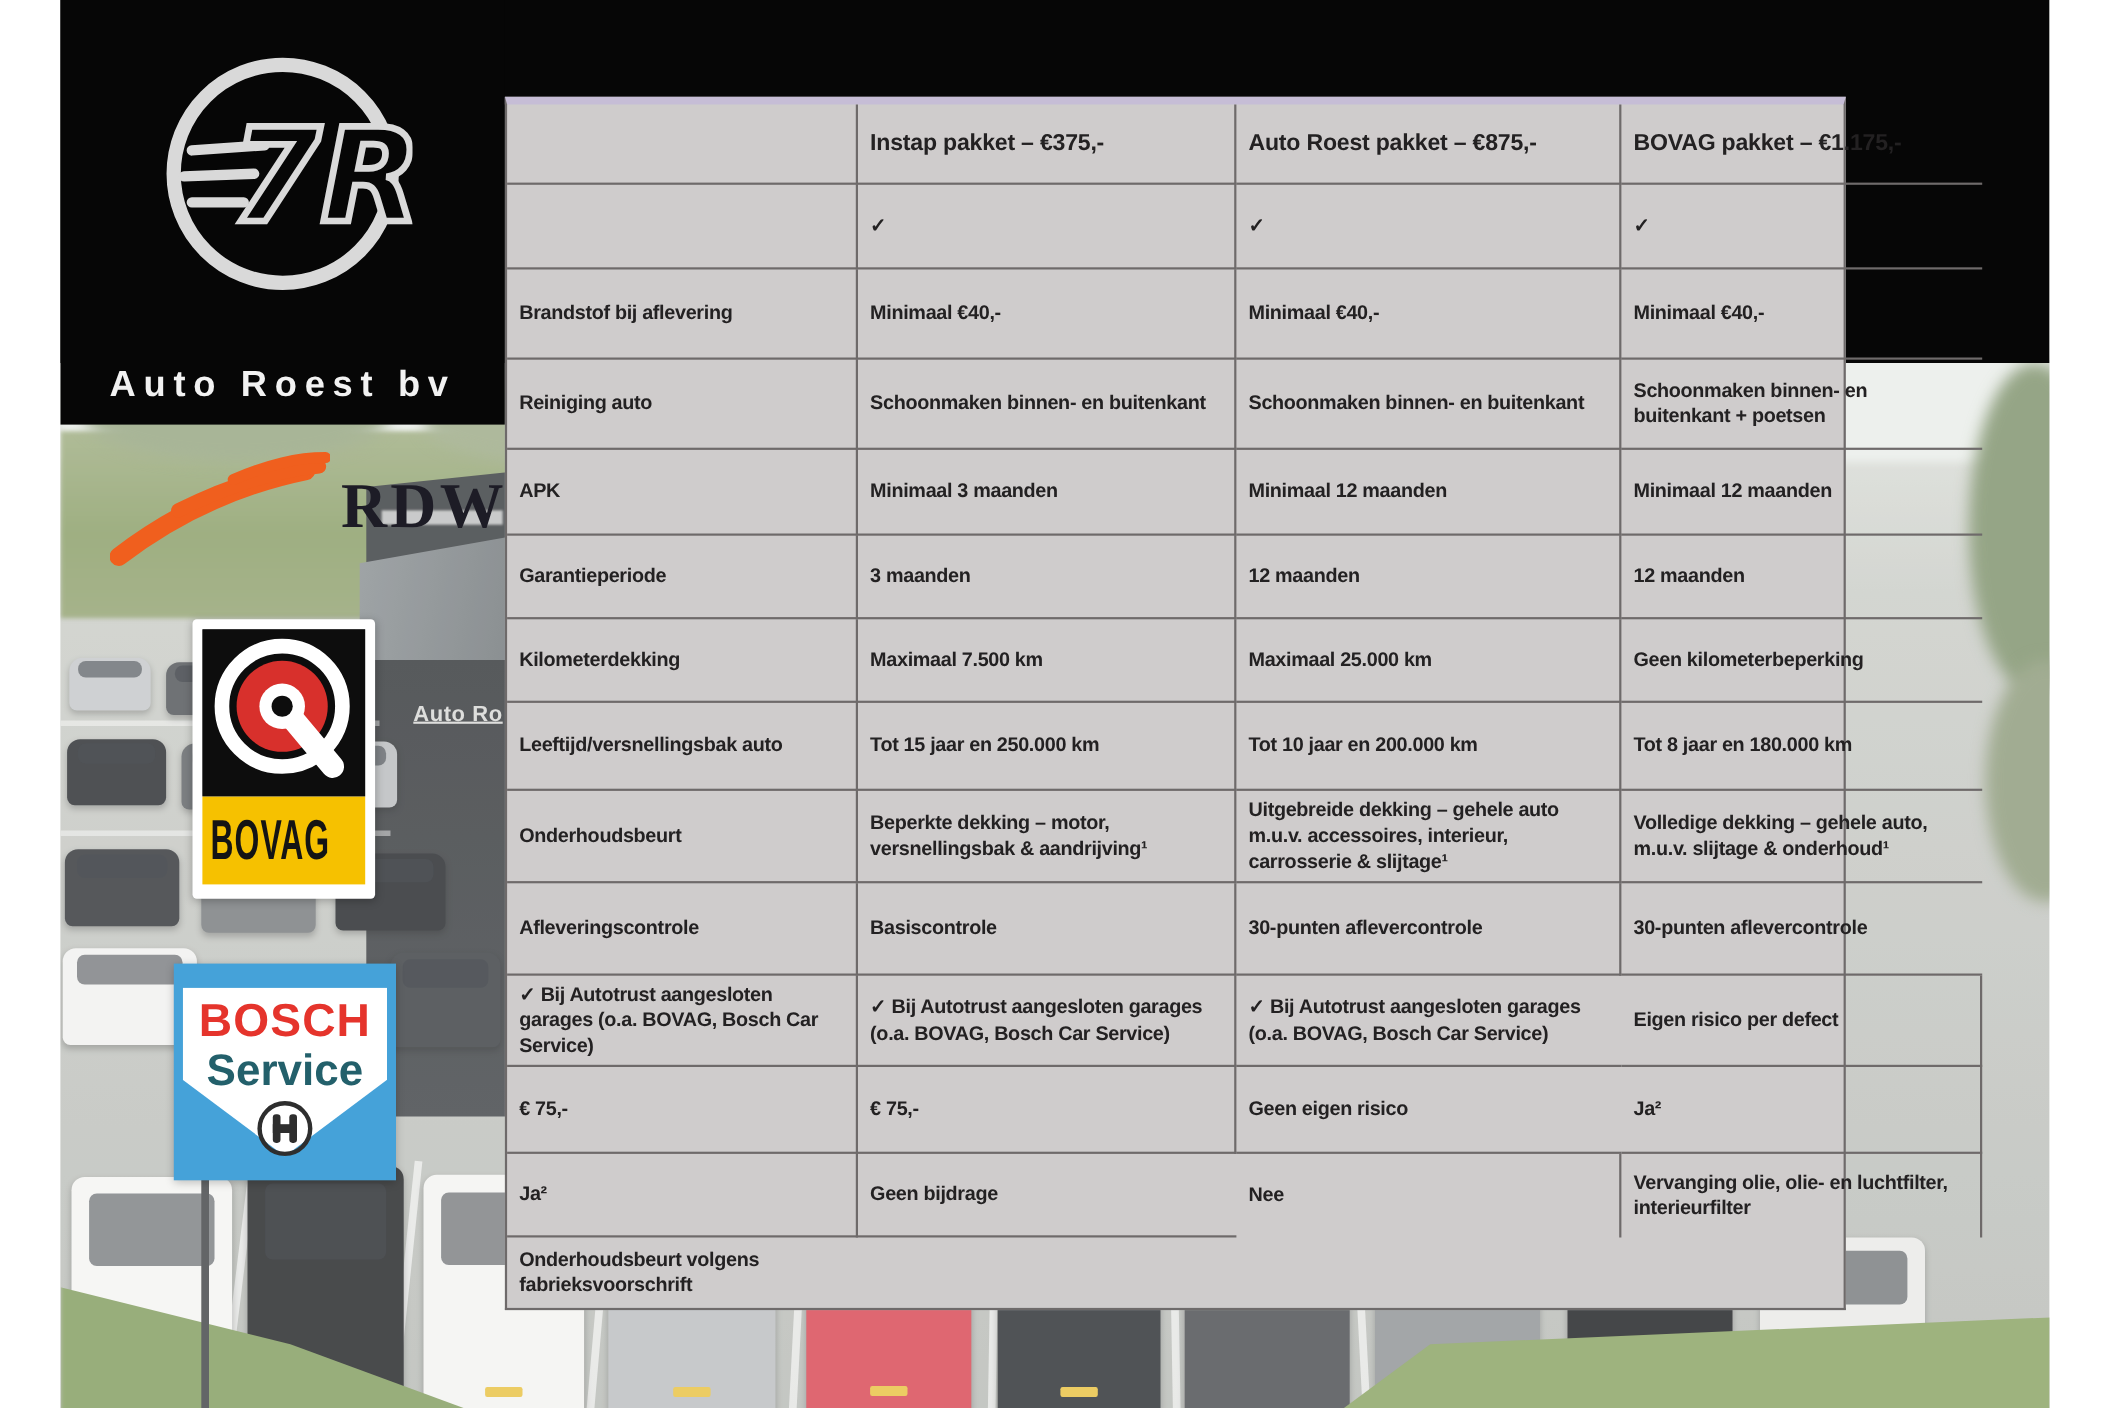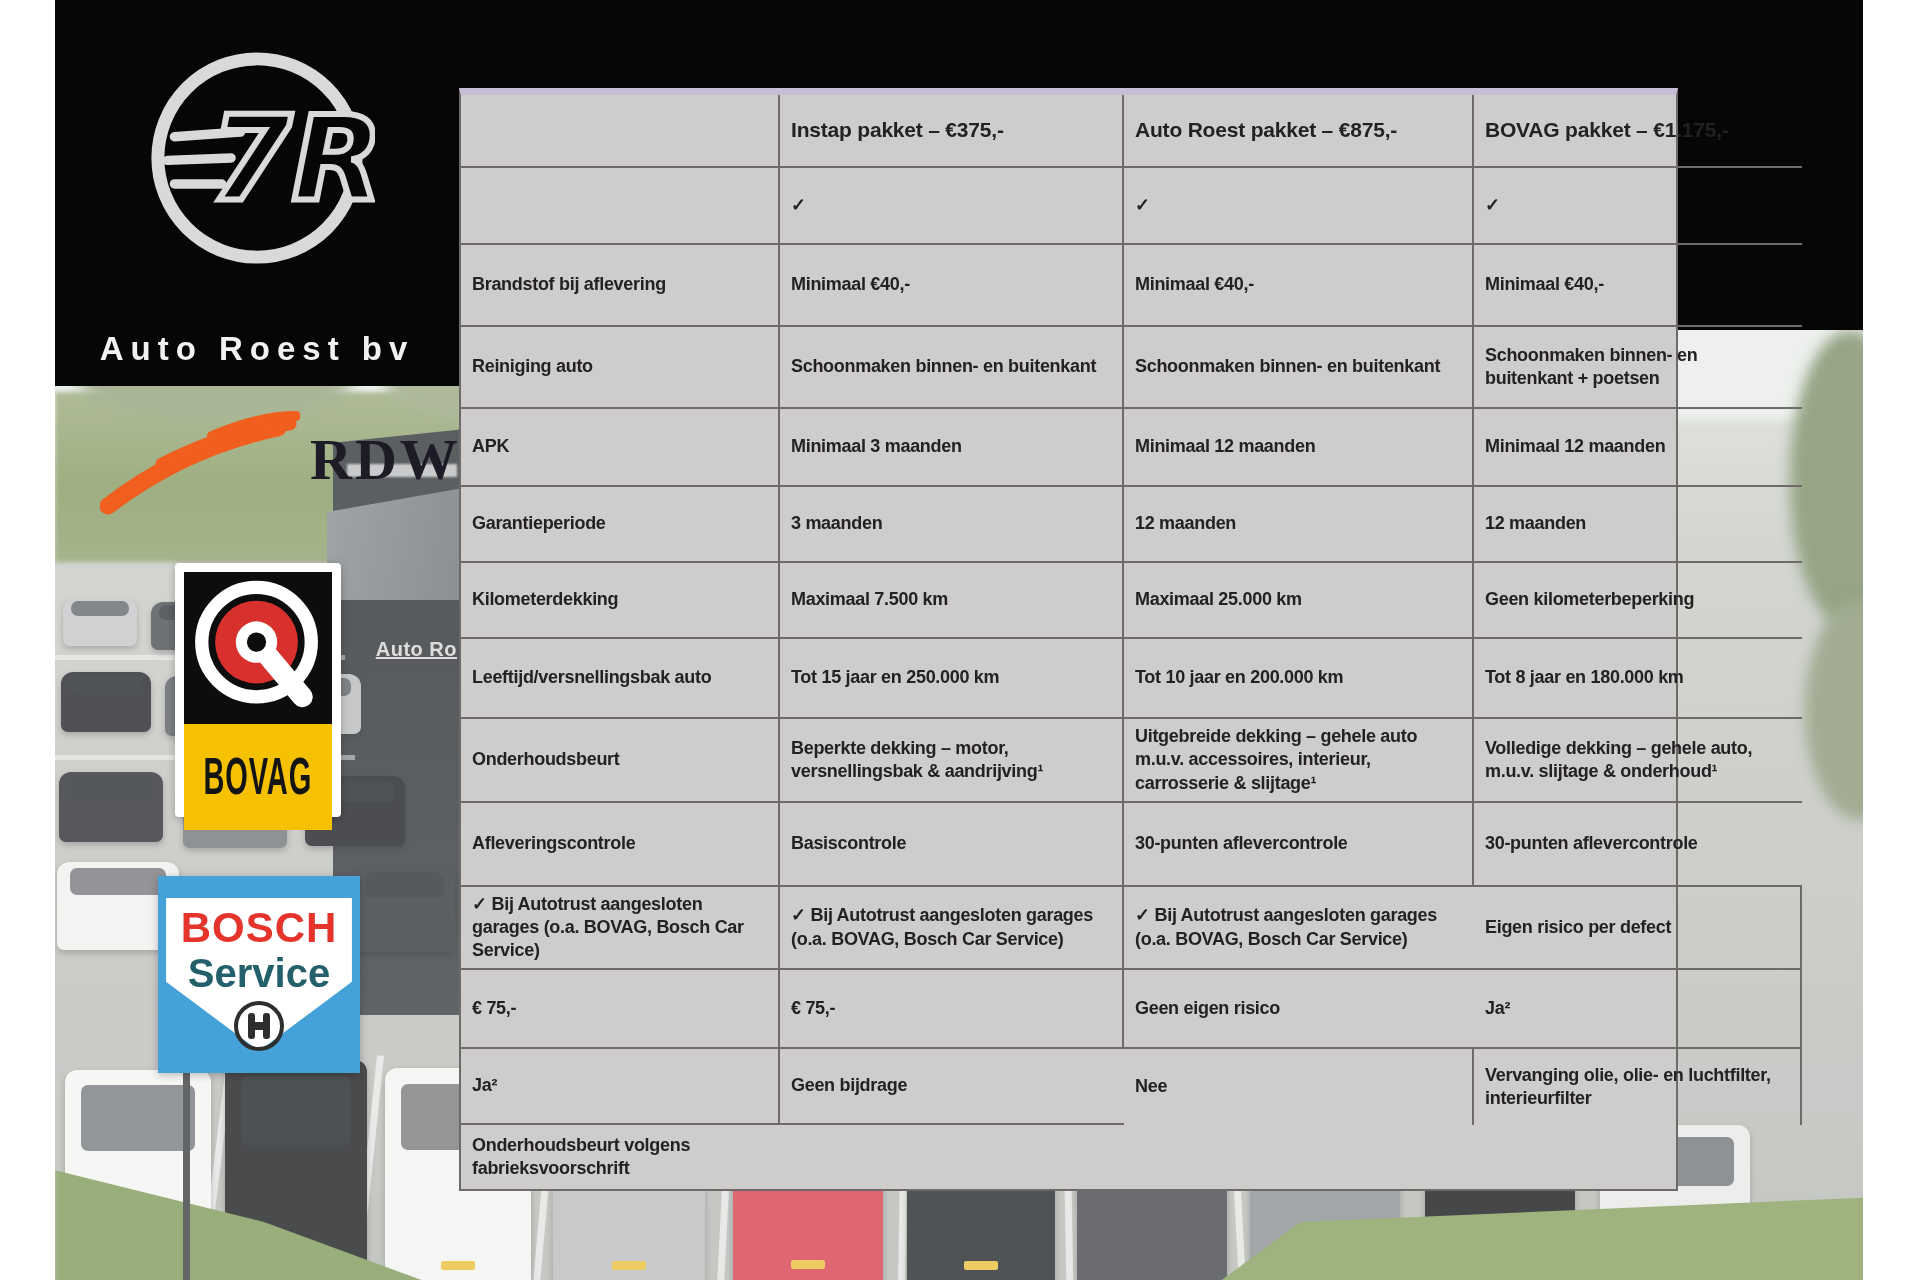--- a/index.html
+++ b/index.html
@@ -28,21 +28,21 @@
   .logo-box{position:absolute;left:55px;top:0;width:404px;height:386px;background:#060606;}
   .brand-text{position:absolute;left:0;right:0;bottom:18px;text-align:center;color:#f2f2f2;
               font-size:33px;font-weight:bold;letter-spacing:7px;}
   
   .rdw{position:absolute;left:100px;top:398px;width:320px;height:120px;}
   .rdw-text{position:absolute;left:178px;top:28px;color:#1d1c26;font-family:"Liberation Serif", serif;
             font-weight:bold;font-size:58px;letter-spacing:3px;margin-left:32px;}
   .bovag{position:absolute;left:175px;top:563px;width:166px;height:254px;background:#ffffff;
          border-radius:4px;padding:9px;box-sizing:border-box;box-shadow:0 2px 8px rgba(0,0,0,.25);}
   .bovag-top{position:relative;width:100%;height:152px;background:#0d0d0d;overflow:hidden;}
-  .bovag-band{width:100%;height:106px;background:#f6c100;display:flex;align-items:center;justify-content:center;}
+  .bovag-band{width:100%;height:80px;background:#f6c100;display:flex;align-items:center;}
   .bovag-band span{color:#141414;font-weight:bold;font-size:33px;letter-spacing:1px;
                    transform:scale(.88,1.55);display:inline-block;}
   .bosch{position:absolute;left:158px;top:876px;width:202px;height:197px;background:#45a2d9;
          box-shadow:0 2px 8px rgba(0,0,0,.25);}
   .bosch-shield{position:absolute;left:4%;top:11%;width:92%;height:82%;background:#ffffff;
                 clip-path:polygon(0 0,100% 0,100% 52%,50% 95%,0 52%);}
   .bosch-b{position:absolute;width:100%;text-align:center;top:14%;color:#e5342c;font-weight:bold;font-size:42px;letter-spacing:1px;}
   .bosch-s{position:absolute;width:100%;text-align:center;top:38%;color:#23606b;font-weight:bold;font-size:40px;}
   .bosch-arm{position:absolute;left:50%;top:62%;margin-left:-28px;}
   

